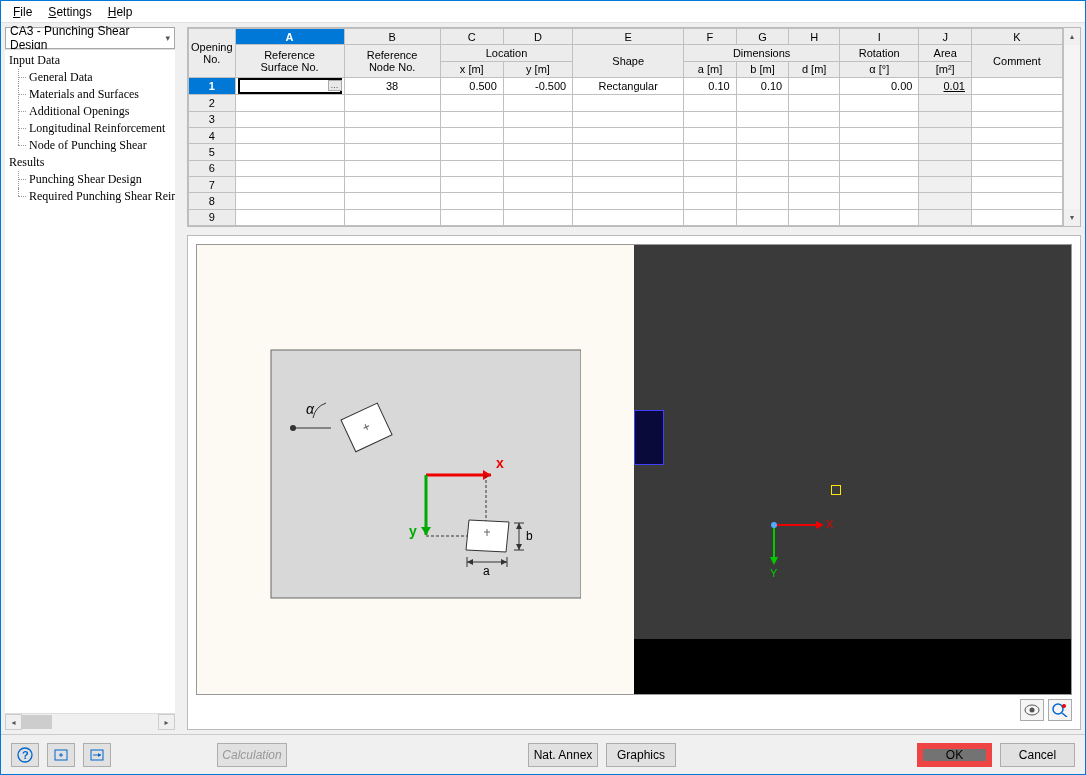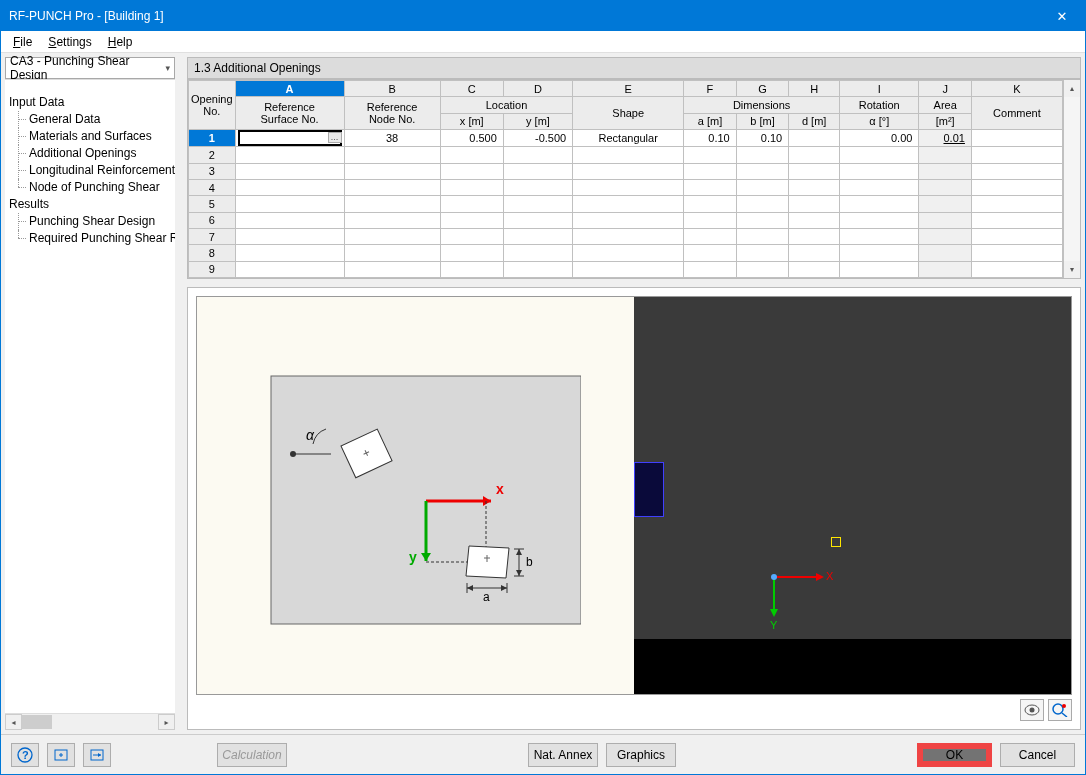--- a/index.html
+++ b/index.html
@@ -13,21 +13,21 @@
   
   .menubar { background: #fff; height: 22px; display: flex; align-items: center; padding: 2px 6px; border-bottom: 1px solid #e0e0e0; gap: 4px; }
   .menubar span { padding: 2px 6px; cursor: pointer; }
   .menubar span u { text-decoration: underline; }
   
   .main-area { flex: 1; display: flex; background: #f0f0f0; padding: 4px; gap: 12px; overflow: hidden; }
   
   .left-panel { width: 170px; background: #fff; display: flex; flex-direction: column; }
   .combo { margin: 0; border: 1px solid #a8a8a8; background: #fff; height: 22px; display: flex; align-items: center; padding: 0 4px; justify-content: space-between; }
   .combo-arrow { font-size: 9px; color: #555; }
-  .tree { flex: 1; overflow: auto; padding: 14px 0; font-size: 12px; line-height: 17px; border-top: 1px solid #ddd; background: #fff; }
+  .tree { flex: 1; overflow: auto; padding: 2px 0; font-size: 12px; line-height: 17px; border-top: 1px solid #ddd; background: #fff; font-family: Liberation Serif, serif; }
   .tree-root { padding-left: 4px; }
   .tree-child { padding-left: 20px; position: relative; white-space: nowrap; cursor: pointer; }
   .tree-child::before { content: ""; position: absolute; left: 9px; top: 0; bottom: 0; border-left: 1px dotted #999; }
   .tree-child::after { content: ""; position: absolute; left: 9px; top: 8px; width: 8px; border-top: 1px dotted #999; }
   .tree-child:last-child::before { bottom: 9px; }
   .tree-section { padding-left: 4px; }
   .hscroll { height: 17px; display: flex; align-items: stretch; border-top: 1px solid #ddd; }
   .hscroll-btn { width: 17px; background: #f0f0f0; border: 1px solid #ccc; display: flex; align-items: center; justify-content: center; font-size: 8px; color: #555; }
   .hscroll-track { flex: 1; background: #f0f0f0; position: relative; }
   .hscroll-thumb { position: absolute; left: 0; width: 30px; top: 1px; bottom: 1px; background: #cdcdcd; }
@@ -71,24 +71,20 @@
   .btn.icon { min-width: 28px; width: 28px; padding: 0; }
   .btn.default { border: 6px solid #ef4444; background: #737373; }
   .spacer { flex: 1; }
   
   svg { display: block; }
 </style>
 </head>
 <body>
 
 <div class="window">
-  <div class="titlebar">
-    <span class="titlebar-text">RF-PUNCH Pro - [Building 1]</span>
-    <div class="titlebar-close">✕</div>
-  </div>
 
   <div class="menubar">
     <span><u>F</u>ile</span>
     <span><u>S</u>ettings</span>
     <span><u>H</u>elp</span>
   </div>
 
   <div class="main-area">
     <div class="left-panel">
       <div class="combo">
@@ -114,21 +110,20 @@
         <div class="hscroll-btn">◂</div>
         <div class="hscroll-track">
             <div class="hscroll-thumb"></div>
           </div>
         <div class="hscroll-btn">▸</div>
       </div>
     </div>
 
     <div class="right-panel">
       <div>
-        <div class="panel-header">1.3 Additional Openings</div>
         <div class="grid-wrap">
           <table class="grid-table">
             <tbody>
                 <tr>
               <th rowspan="3">Opening<br>No.</th>
               <th class="col-letter sel">A</th>
               <th class="col-letter">B</th>
               <th class="col-letter">C</th>
               <th class="col-letter">D</th>
               <th class="col-letter">E</th>

